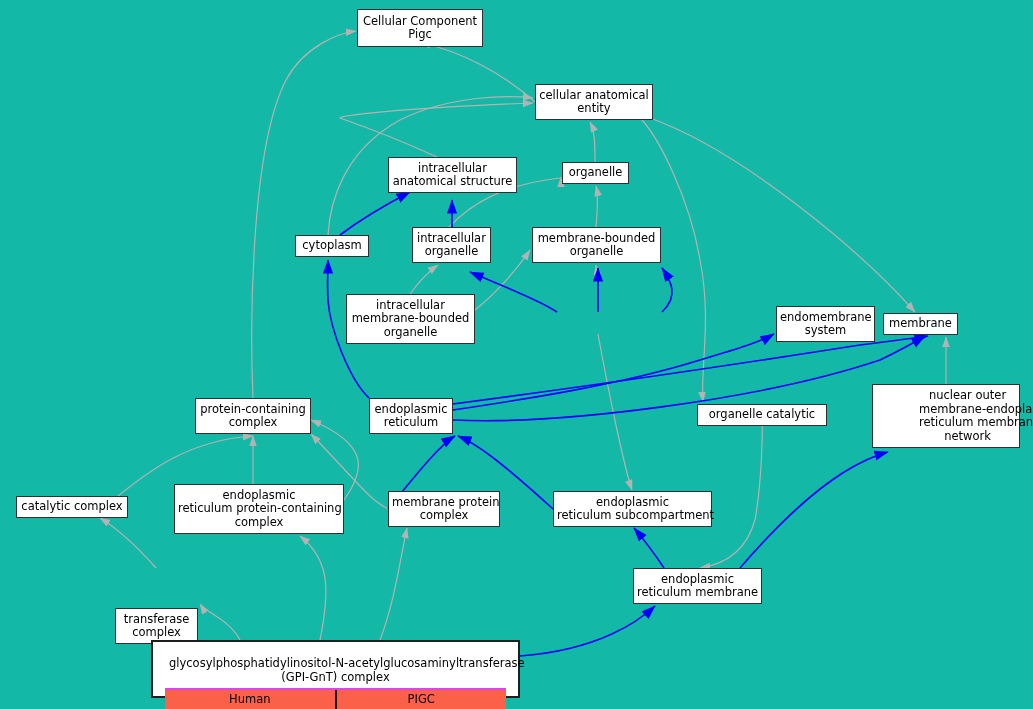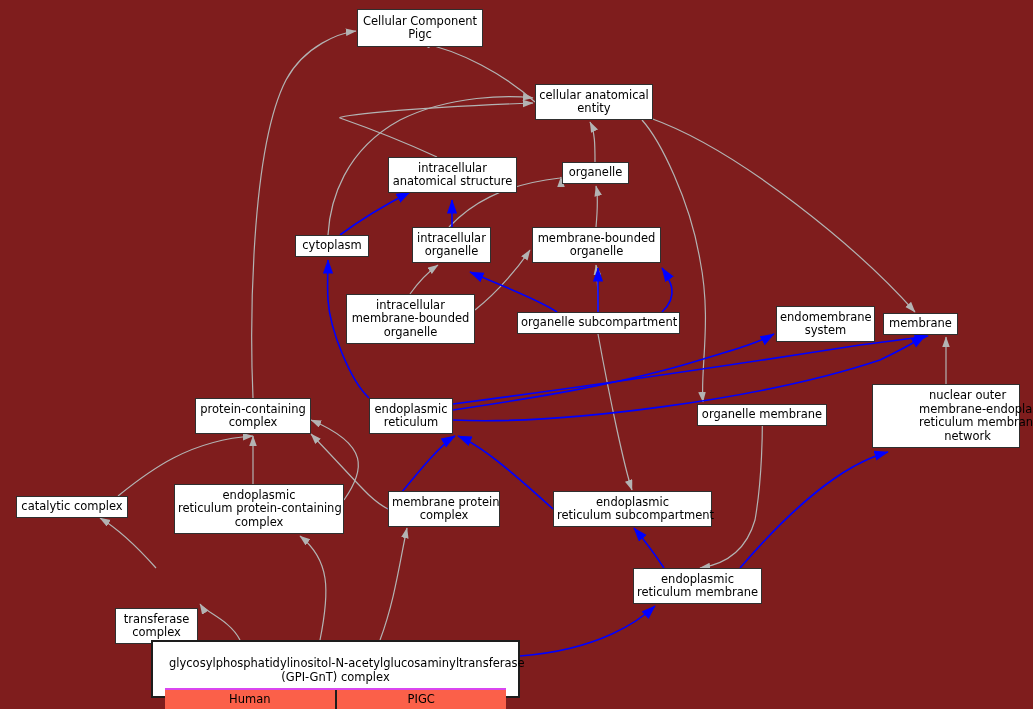--- a/index.html
+++ b/index.html
@@ -4,21 +4,21 @@
 <style>
   html, body {
     margin: 0;
     padding: 0;
     background: #ffffff;
   }
   #canvas {
     position: relative;
     width: 1033px;
     height: 709px;
-    background: #7f1d1d;
+    background: #14b8a6;
     font-family: "DejaVu Sans", "Liberation Sans", sans-serif;
     overflow: hidden;
   }
   #edge-layer {
     position: absolute;
     left: 0;
     top: 0;
     width: 1033px;
     height: 709px;
   }
@@ -164,23 +164,20 @@
     <span class="label">membrane-bounded
 organelle</span>
   </div>
 
   <div class="node" style="left:346px;top:294px;width:129px;height:50px;">
     <span class="label">intracellular
 membrane-bounded
 organelle</span>
   </div>
 
-  <div class="node" style="left:517px;top:312px;width:163px;height:22px;">
-    <span class="label">organelle subcompartment</span>
-  </div>
 
   <div class="node" style="left:776px;top:306px;width:99px;height:36px;">
     <span class="label">endomembrane
 system</span>
   </div>
 
   <div class="node" style="left:883px;top:313px;width:75px;height:22px;">
     <span class="label">membrane</span>
   </div>
 
@@ -188,21 +185,21 @@
     <span class="label">protein-containing
 complex</span>
   </div>
 
   <div class="node" style="left:369px;top:398px;width:84px;height:36px;">
     <span class="label">endoplasmic
 reticulum</span>
   </div>
 
   <div class="node" style="left:697px;top:404px;width:130px;height:22px;">
-    <span class="label">organelle membrane</span>
+    <span class="label">organelle catalytic</span>
   </div>
 
   <div class="node" style="left:872px;top:384px;width:148px;height:64px;padding-left:43px;">
     <span class="label">nuclear outer
 membrane-endoplasmic
 reticulum membrane
 network</span>
   </div>
 
   <div class="node" style="left:16px;top:496px;width:112px;height:22px;">

